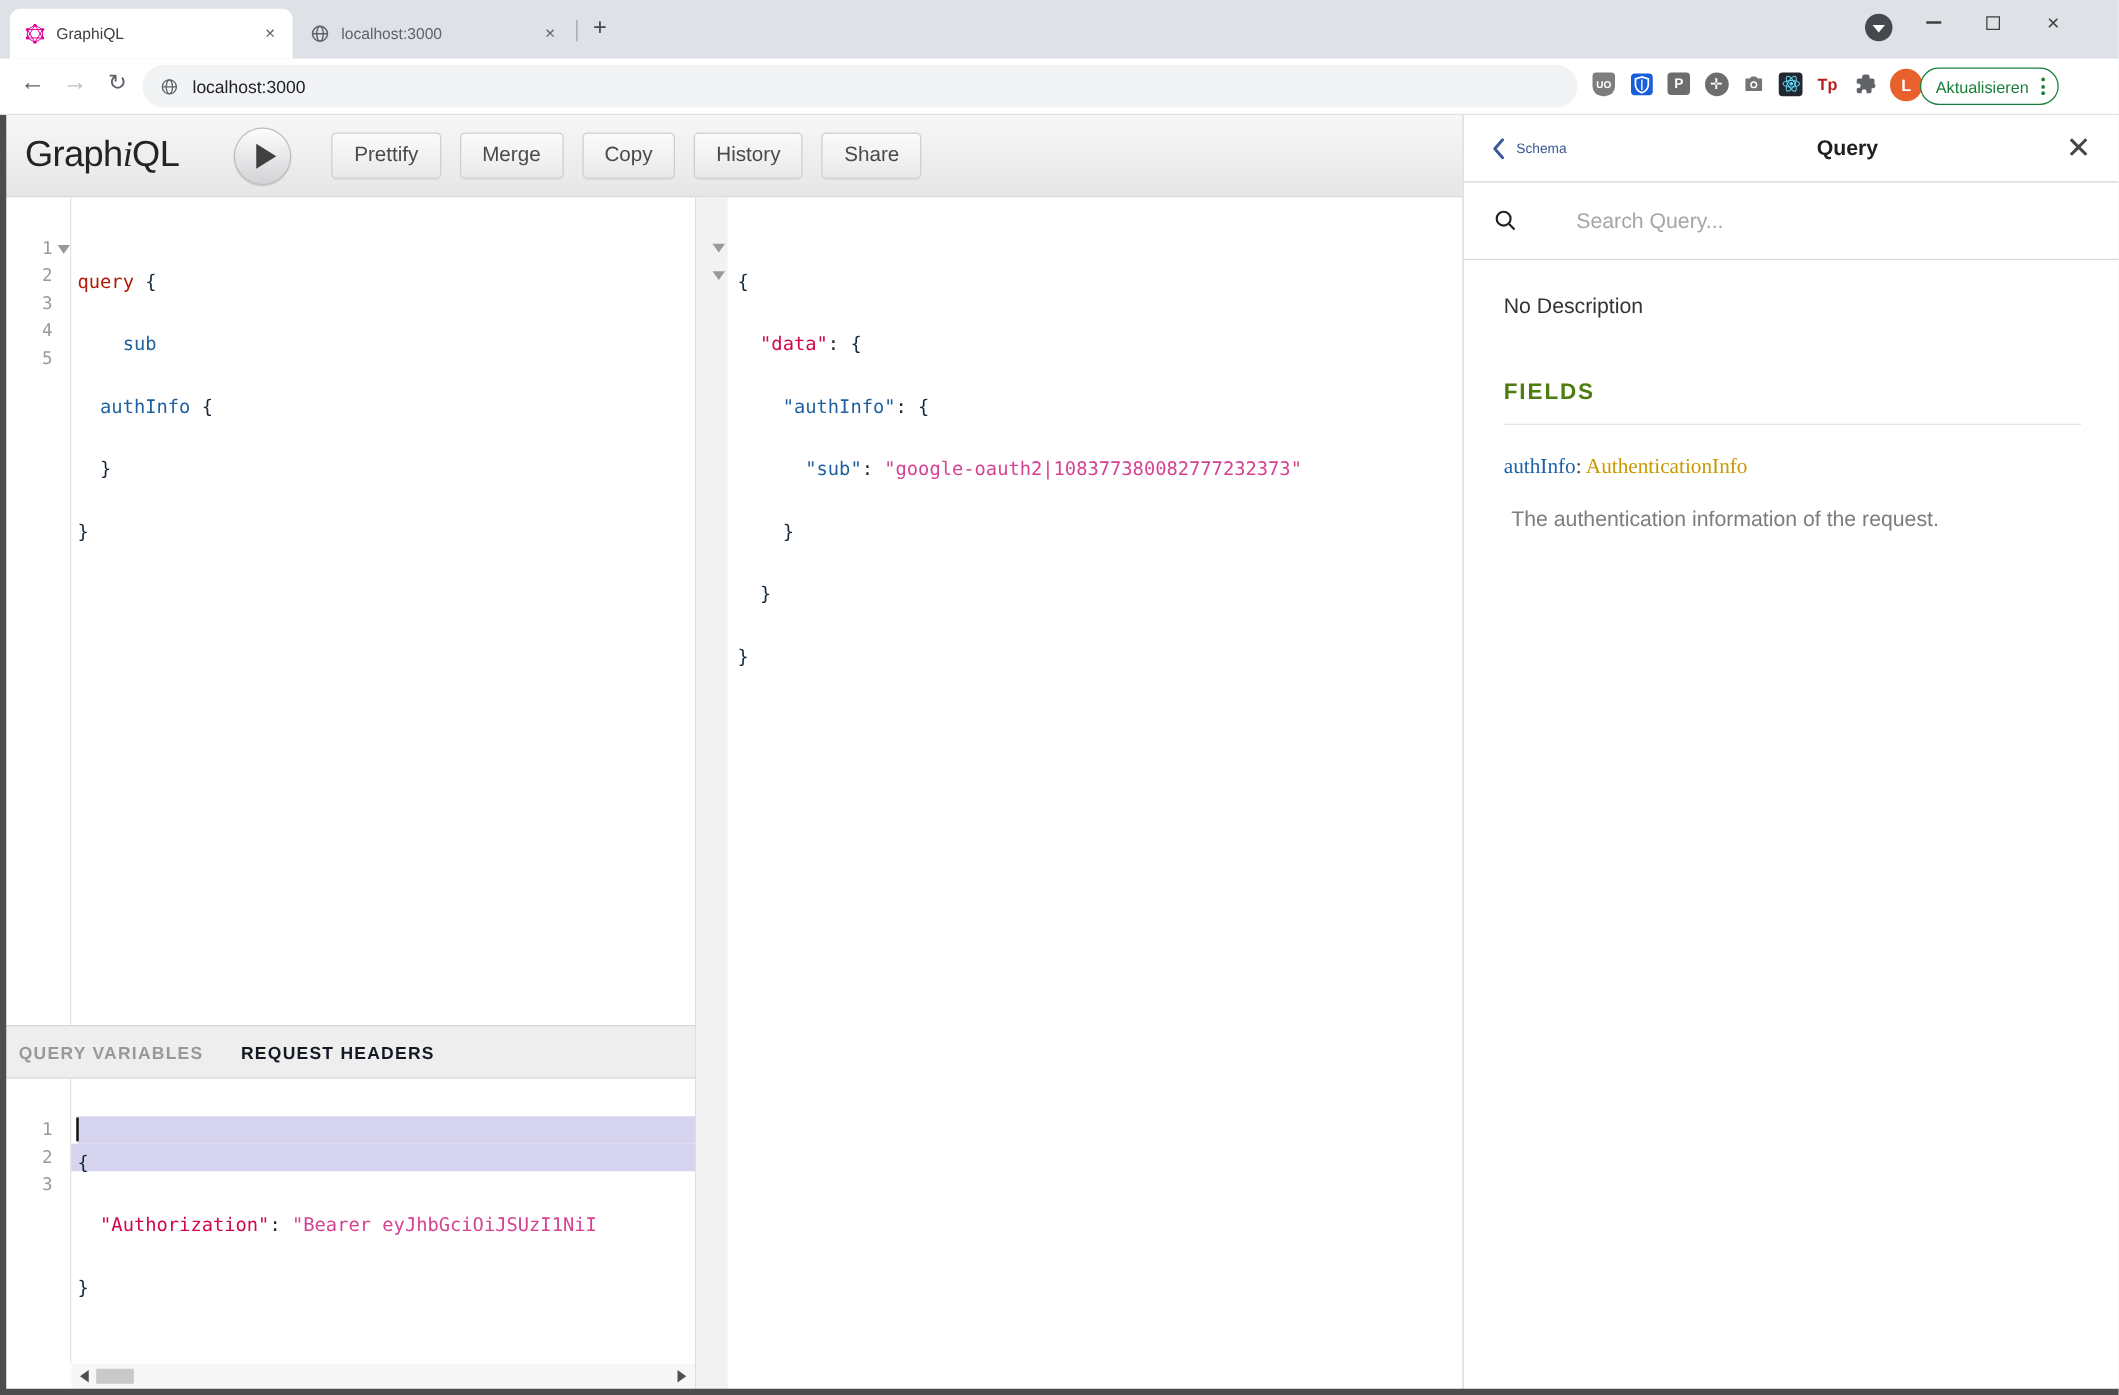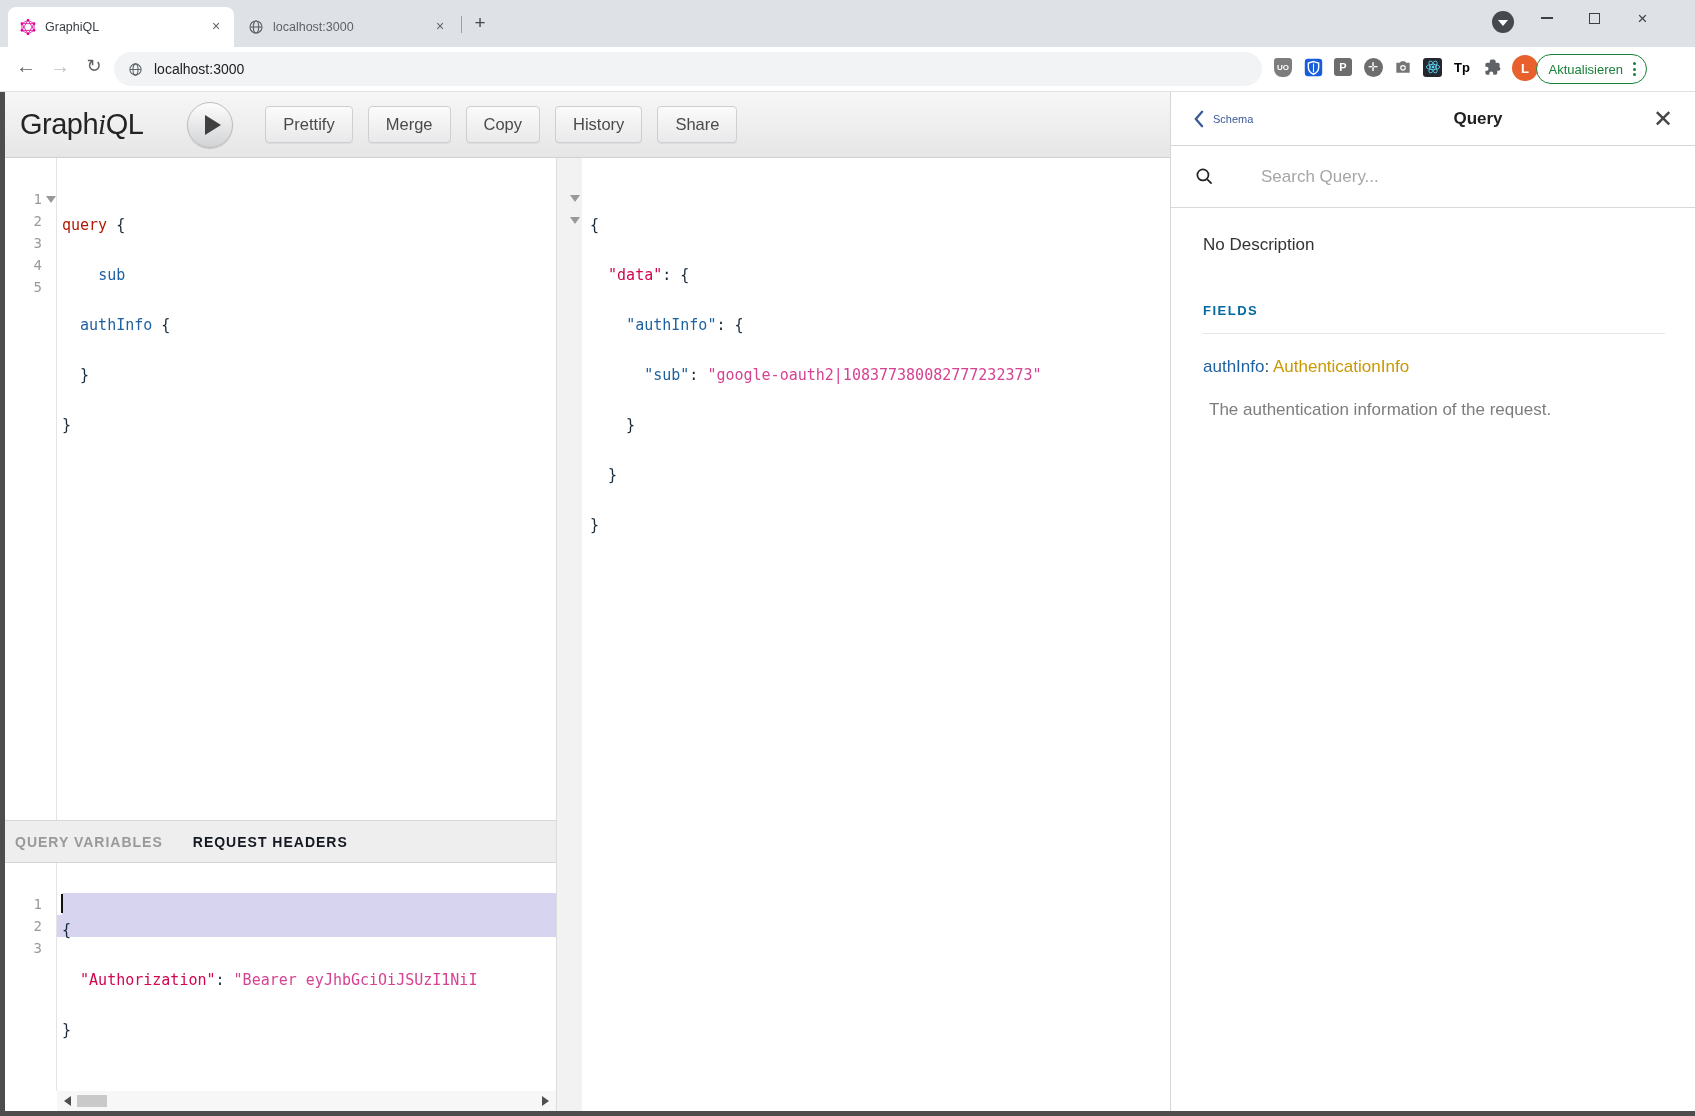--- a/index.html
+++ b/index.html
@@ -31,21 +31,21 @@
   .navicon.back { left:12px; } .navicon.fwd { left:46px; color:#bdc1c6; } .navicon.reload { left:80px; font-size:18px; }
   .addressbar { position:absolute; left:114px; top:52px; width:1148px; height:34px; background:#f1f3f4; border-radius:17px; display:flex; align-items:center; padding:0 14px; }
   .addressbar .globe { width:15px; height:15px; margin-right:11px; flex:0 0 auto; }
   .addr-text { font-size:14px; color:#202124; }
   .extrow { position:absolute; right:193px; top:57px; display:flex; align-items:center; gap:10px; }
   .ext { width:20px; height:20px; display:flex; align-items:center; justify-content:center; cursor:pointer; position:relative; }
   .shield-gray { width:18px; height:19px; background:#7d7d7d; border-radius:3px 3px 8px 8px; color:#fff; font-size:8px; font-weight:bold; display:flex; align-items:center; justify-content:center; }
   .sq-gray { width:18px; height:18px; background:#6d6d6d; border-radius:3px; color:#fff; font-size:11px; font-weight:bold; display:flex; align-items:center; justify-content:center; }
   .circ-gray { width:19px; height:19px; background:#6d6d6d; border-radius:50%; color:#fff; font-size:12px; display:flex; align-items:center; justify-content:center; }
   .react-sq { width:19px; height:19px; background:#23272f; border-radius:3px; display:flex; align-items:center; justify-content:center; }
-  .tp-txt { font-size:13px; font-weight:bold; color:#000000; }
+  .tp-txt { font-size:13px; font-weight:bold; color:#b91c1c; }
   .avatar { position:absolute; right:157px; top:55px; width:26px; height:26px; border-radius:50%; background:#e8602c; color:#fff; font-size:13px; font-weight:bold; display:flex; align-items:center; justify-content:center; cursor:pointer; }
   .update-pill { position:absolute; right:48px; top:54px; height:30px; border:1px solid #188038; border-radius:15px; display:flex; align-items:center; padding:0 8px 0 12px; cursor:pointer; background:#fff;justify-content:flex-end; }
   .update-pill .u-label { font-size:13px; color:#188038; margin-right:8px; }
   .kebab { display:flex; flex-direction:column; gap:2.5px; padding:2px; }
   .kebab i { width:3px; height:3px; border-radius:50%; background:#188038; }
 
   
   .frame-left { position:absolute; left:0; top:92px; width:5px; height:1024px; background:#4d4d4d; z-index:30; }
   .frame-bottom { position:absolute; left:0; top:1111px; width:1695px; height:5px; background:#4d4d4d; z-index:30; }
 
@@ -106,23 +106,23 @@
   .doc-header { height:54px; border-bottom:1px solid #d6d6d6; display:flex; align-items:center; padding:0 22px; }
   .doc-back { display:flex; align-items:center; color:#3B5998; font-size:11px; cursor:pointer; width:120px; }
   .doc-back svg { margin-right:9px; }
   .doc-title { flex:1; text-align:center; font-size:17px; font-weight:bold; color:#202020; }
   .doc-close { width:30px; text-align:right; font-size:24px; color:#454545; cursor:pointer; line-height:20px; }
   .doc-search { height:62px; border-bottom:1px solid #d9d9d9; display:flex; align-items:center; padding:0 24px;gap:34px; }
   .doc-search input { border:none; outline:none; font-size:17px; color:#333; margin-left:13px; width:380px; font-family:"Liberation Sans",sans-serif; background:transparent; }
   .doc-search input::placeholder { color:#a6a6a6; }
   .doc-body { padding:27px 30px 0 32px; }
   .no-desc { font-size:17px; color:#333; }
-  .fields-label { margin-top:48px; font-size:13px; font-weight:bold; letter-spacing:1.5px; color:#0369a1; }
+  .fields-label { margin-top:48px; font-size:18px; font-weight:bold; letter-spacing:1.5px; color:#4d7c0f; }
   .fields-hr { margin-top:15px; border:none; border-top:1px solid #e5e5e5; }
-  .field-row { margin-top:23px; font-size:17px; }
+  .field-row { margin-top:23px; font-size:17px;font-family:Liberation Serif, serif; }
   .field-name { color:#1F61A0; cursor:pointer; }
   .field-colon { color:#444; }
   .field-type { color:#CA9800; cursor:pointer; }
   .field-desc { margin-top:23px; font-size:17px; color:#7d7d7d; padding-left:6px; }
 </style>
 </head>
 <body>
 
 <div class="window">
 

